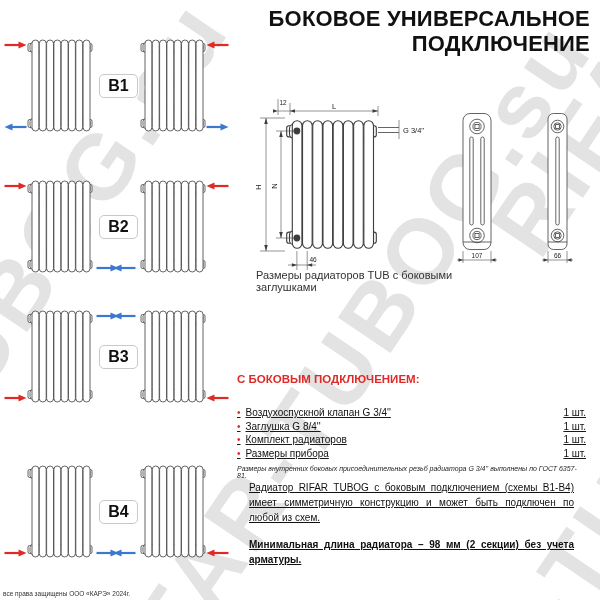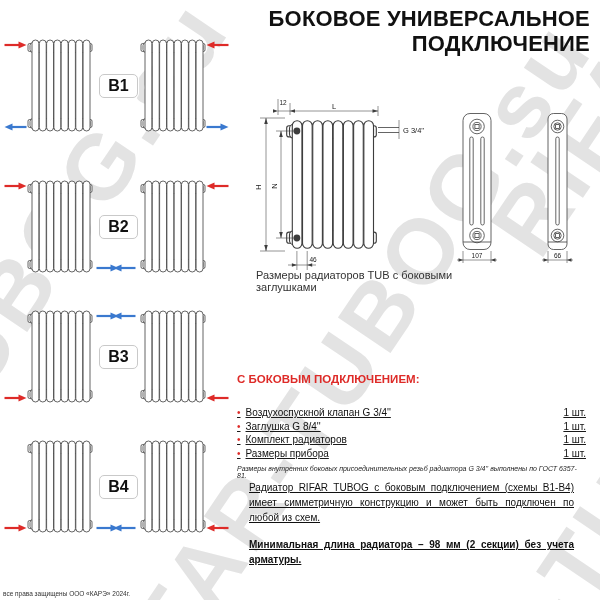--- a/index.html
+++ b/index.html
@@ -12,21 +12,21 @@
   .wm .w0{left:-120px;top:400px;transform:rotate(-56deg);}
   .wm .w1{left:55px;top:700px;transform:rotate(-56deg);}
   .wm .w2{left:330px;top:840px;transform:rotate(-56deg);}
   .wm .w3{left:470px;top:215px;transform:rotate(-56deg);}
   .content{position:absolute;inset:0;z-index:1;}
   
   .title{position:absolute;top:7px;right:10px;text-align:right;font-size:22px;font-weight:bold;
          line-height:1.12;white-space:pre-line;letter-spacing:.2px;color:#111;}
   
   .row{position:absolute;left:0;width:232px;height:96px;}
-  .r1{top:38px}.r2{top:179px}.r3{top:309px}.r4{top:439px}
+  .r1{top:38px}.r2{top:179px}.r3{top:309px}.r4{top:464px}
   .rad{position:absolute;top:0;width:66px;height:95px;}
   .rad.left{left:27px}.rad.right{left:140px}
   .scheme-label{position:absolute;left:99px;top:36px;width:37px;height:22px;background:#fff;
                 border:1px solid #c9c9c9;border-radius:5px;text-align:center;line-height:22px;
                 font-size:16px;font-weight:bold;color:#111;box-shadow:0 0 0 1px #fff;}
   .arrow{position:absolute;width:23px;height:10px;}
   .arrow svg{display:block;}
   .arrow line{stroke:currentColor;stroke-width:2.2;}
   .arrow polygon{fill:currentColor;stroke:none;}
   .arrow.red{color:var(--red);}

